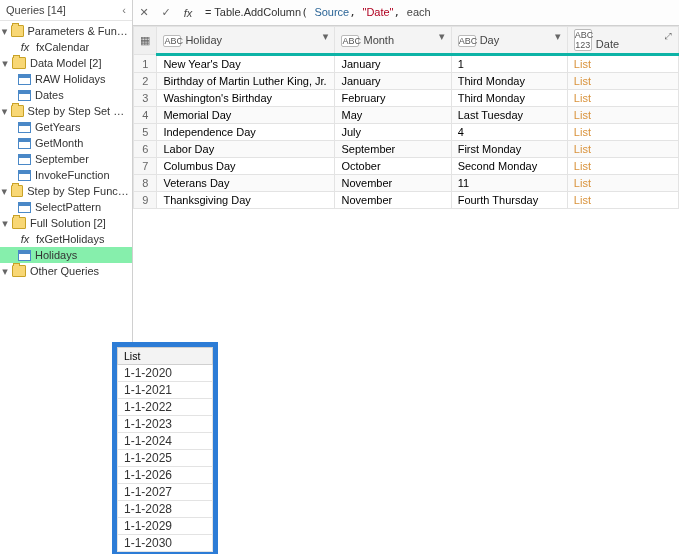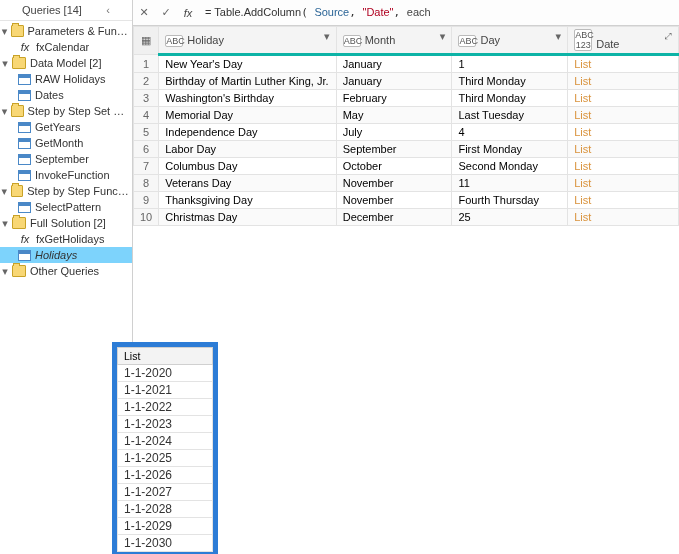--- a/index.html
+++ b/index.html
@@ -1,24 +1,24 @@
 <!DOCTYPE html>
 <html><head>
 <meta charset="utf-8">
 <style>
 * { margin:0; padding:0; box-sizing:border-box; font-family:'Segoe UI',Tahoma,sans-serif; font-size:11px; }
 body { width:679px; height:554px; background:#f5f5f5; display:flex; overflow:hidden; }
 
 .sidebar { width:133px; background:#fff; border-right:1px solid #d0d0d0; display:flex; flex-direction:column; }
-.sidebar-header { padding:4px 22px; display:flex; align-items:center; justify-content:space-between; border-bottom:1px solid #e5e5e5; }
+.sidebar-header { padding:4px 6px; display:flex; align-items:center; justify-content:space-between; border-bottom:1px solid #e5e5e5; }
 .sidebar-title { font-size:11px; color:#444; }
 .tree { overflow-y:auto; flex:1; padding-top:2px; }
 .tree-group-header { display:flex; align-items:center; padding:2px 2px 2px 0; cursor:pointer; }
 .tree-item { display:flex; align-items:center; padding:2px 2px 2px 18px; cursor:pointer; white-space:nowrap; overflow:hidden; text-overflow:ellipsis; }
-.tree-item.selected { background:#7dd3fc;font-style:italic; }
+.tree-item.selected { background:#86efac; }
 .collapse-icon { width:10px; height:10px; margin-right:2px; display:inline-flex; align-items:center; justify-content:center; color:#666; }
 .folder-icon { width:14px; height:12px; margin-right:4px; background:#f8d775; border:1px solid #c9a227; border-radius:1px; display:inline-block; position:relative; }
 .folder-icon::before { content:''; position:absolute; top:-3px; left:0; width:5px; height:2px; background:#f8d775; border:1px solid #c9a227; border-bottom:none; }
 .table-icon { width:13px; height:11px; margin-right:4px; display:inline-block; background:linear-gradient(#4a88c7 0 3px,#fff 3px 100%); border:1px solid #4a88c7; }
 .fx-icon { width:14px; margin-right:4px; font-style:italic; color:#333; font-size:11px; display:inline-block; text-align:center; }
 .node-label { color:#333; white-space:nowrap; overflow:hidden; text-overflow:ellipsis; }
 
 .main { flex:1; display:flex; flex-direction:column; background:#fff; position:relative; }
 .formula-bar { display:flex; align-items:center; height:26px; border-bottom:1px solid #d0d0d0; background:#fdfdfd; }
 .fb-btn { width:22px; height:22px; display:flex; align-items:center; justify-content:center; color:#666; cursor:pointer; }
@@ -201,27 +201,20 @@
             <td class="cell">Veterans Day</td>
             <td class="cell">November</td>
             <td class="cell">11</td>
             <td class="cell link-cell">List</td>
           </tr>
           <tr>
             <td class="row-idx">9</td>
             <td class="cell">Thanksgiving Day</td>
             <td class="cell">November</td>
             <td class="cell">Fourth Thursday</td>
-            <td class="cell link-cell">List</td>
-          </tr>
-          <tr>
-            <td class="row-idx">10</td>
-            <td class="cell">Christmas Day</td>
-            <td class="cell">December</td>
-            <td class="cell">25</td>
             <td class="cell link-cell">List</td>
           </tr>
         </tbody>
     </table>
   </div>
 
 </main>
 
 <div class="popup-list">
   <div class="pl-header">List</div>

